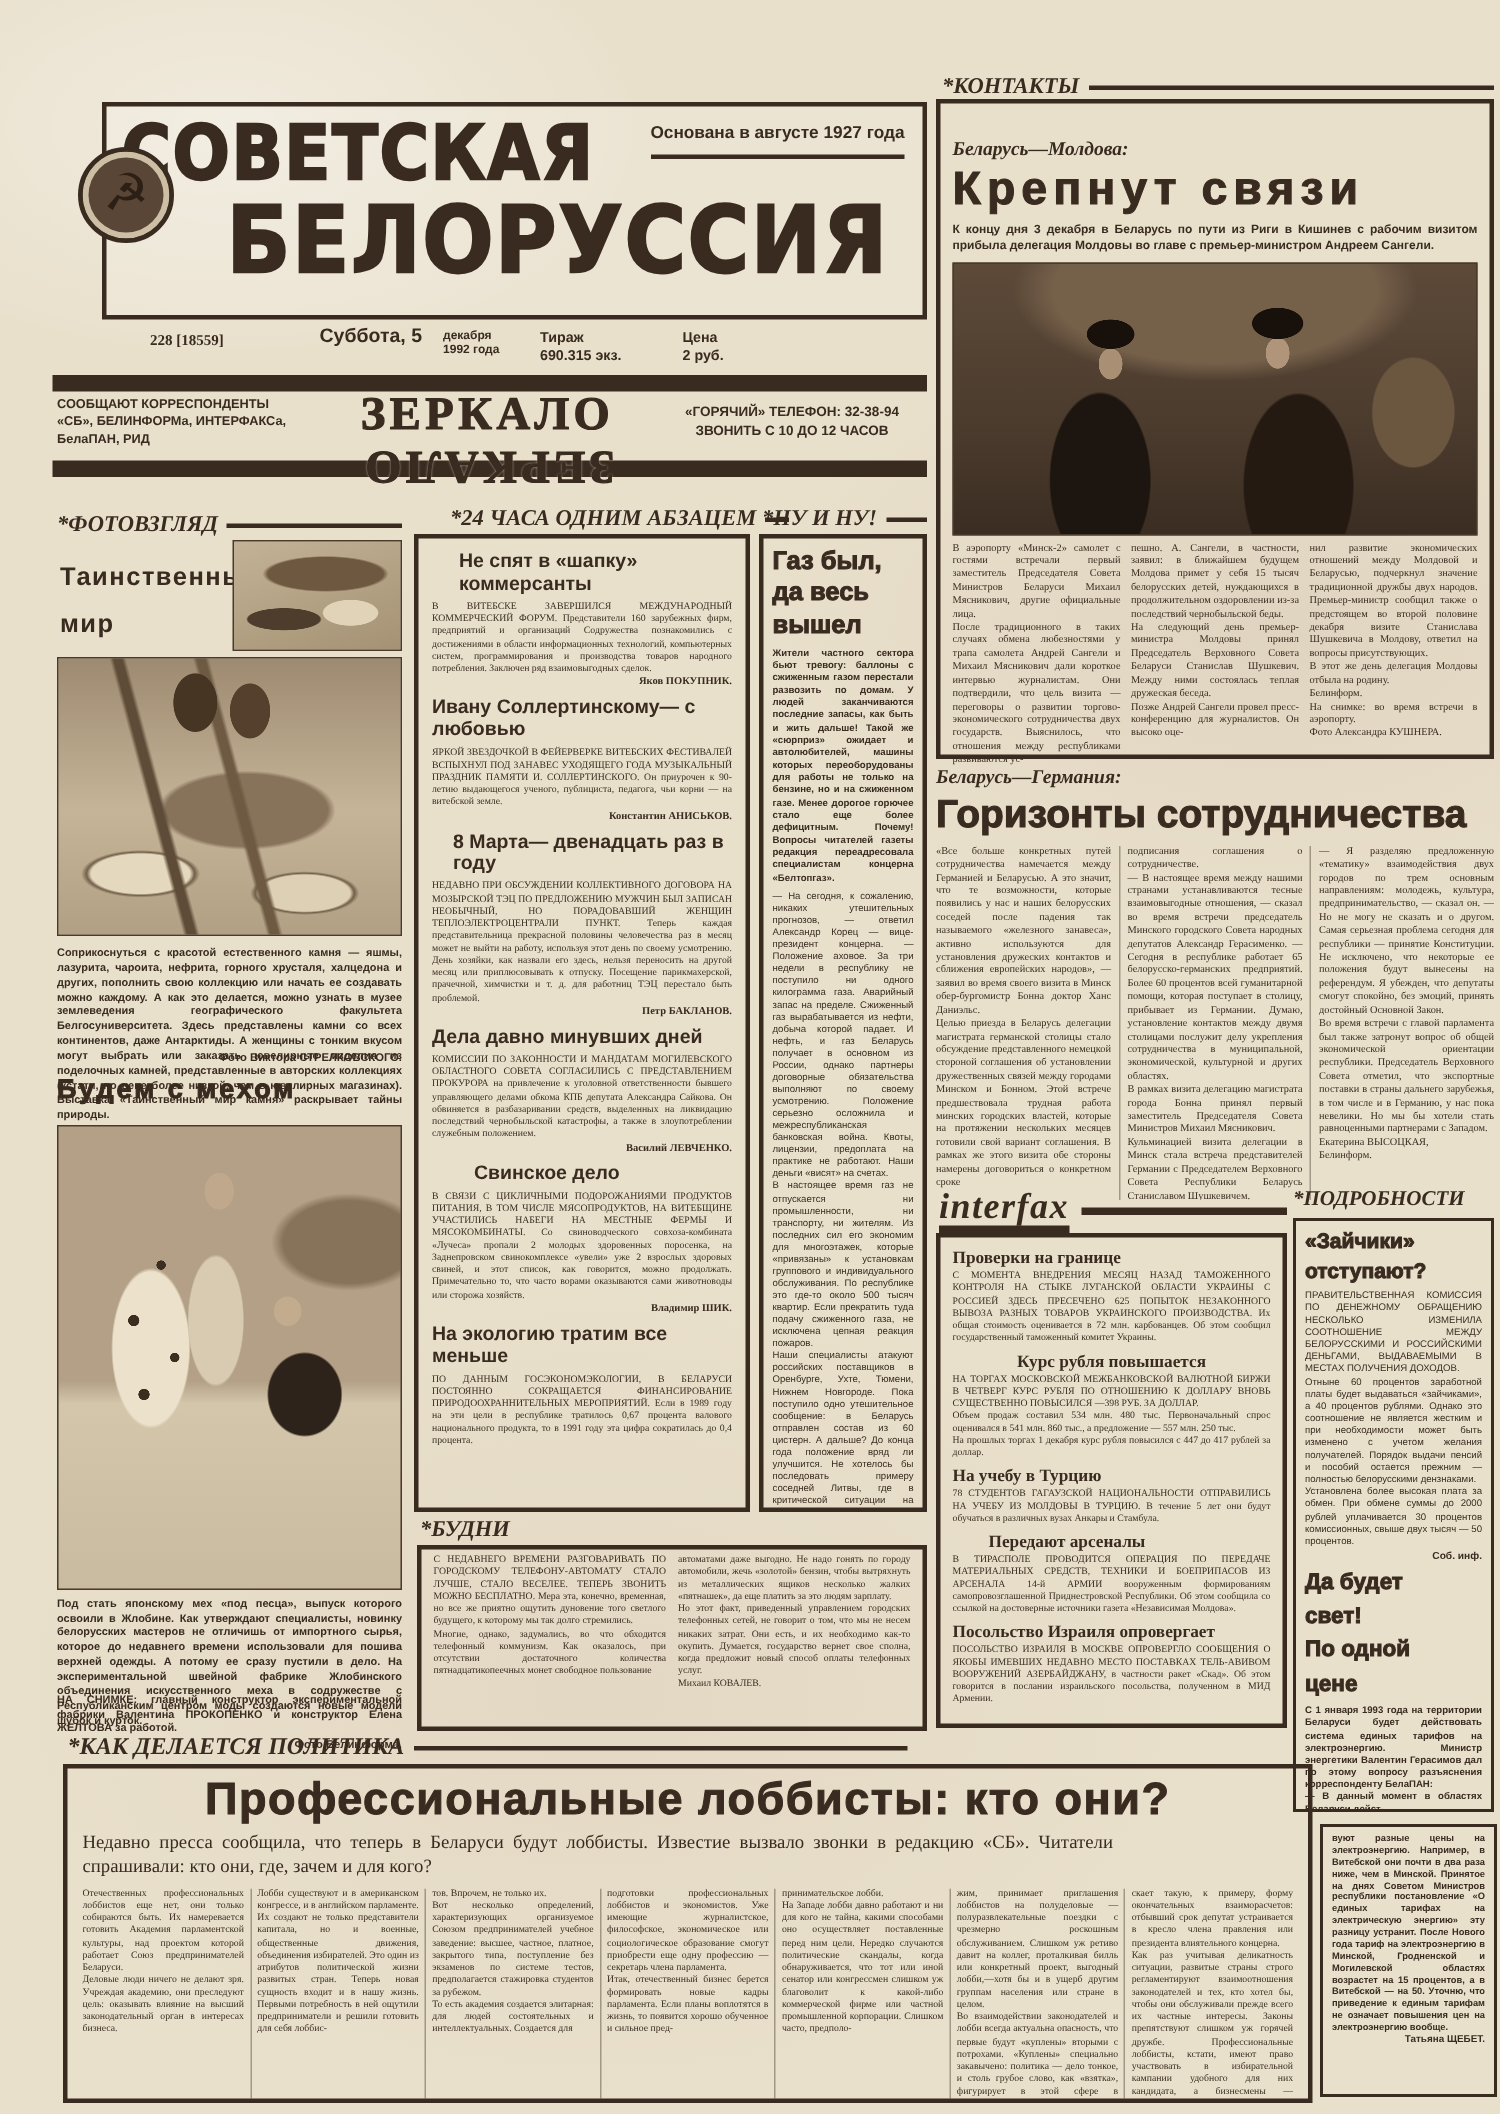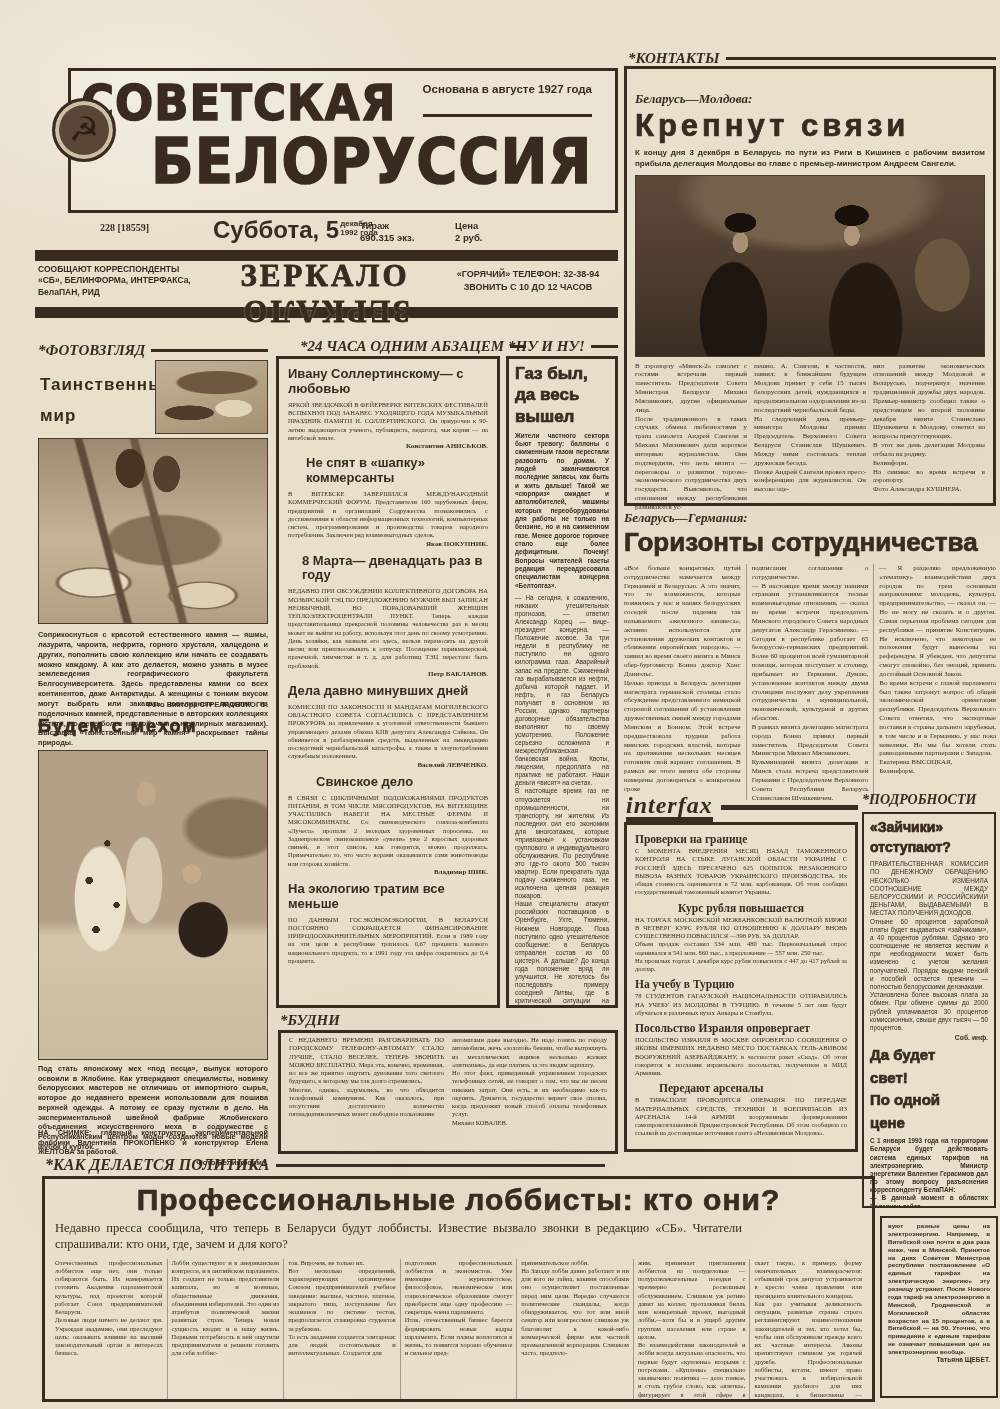--- a/index.html
+++ b/index.html
@@ -22,31 +22,31 @@
   .just { text-align:justify; }
   .sans { font-family:"Liberation Sans", sans-serif; }
   .ink-bar { background:#3a2b20; }
   .box { border:3px solid #3a2b20; }
   .box2 { border:2px solid #3a2b20; }
 
   .kicker { font-style:italic; font-weight:bold; font-size:15px; display:flex; align-items:center; }
   .kicker .rule { flex:1; border-top:3px solid #3a2b20; margin-left:6px; }
 
   .masthead-box { left:68px; top:68px; width:550px; height:145px; border:3px solid #3a2b20; background:rgba(255,255,255,.15); }
-  .founded { position:absolute; right:23px; top:12px; font-weight:bold; font-size:11.5px; font-family:"Liberation Sans",sans-serif; border-bottom:3px solid #3a2b20; padding-bottom:19px; }
+  .founded { position:absolute; right:12px; top:12px; font-weight:bold; font-size:11.5px; font-family:"Liberation Sans",sans-serif; border-bottom:3px solid #3a2b20; padding-bottom:8px; }
   .mast-title { font-family:"DejaVu Sans",sans-serif; font-weight:bold; -webkit-text-stroke:1.4px #3a2b20; letter-spacing:1px; line-height:1; transform-origin:left top; }
   .title1 { position:absolute; left:10px; top:6px; font-size:45px; transform:scaleY(1.12); }
   .title2 { position:absolute; left:80px; top:60px; font-size:56px; transform:scaleY(1.1); }
   .emblem { left:52px; top:98px; width:64px; height:64px; border-radius:50%; background:#5a4636; border:3px solid #3a2b20; display:flex; align-items:center; justify-content:center; box-shadow:inset 0 0 0 4px #cdbfa6; z-index:5; }
   .emblem span { font-size:34px; color:#2c1f16; line-height:1; }
 
   .issue { left:100px; top:222px; font-size:10px; font-weight:bold; }
   .dateline { left:213px; top:216px; display:flex; align-items:flex-start; }
-  .date-big { font-size:24px; font-weight:bold; font-family:"Liberation Sans",sans-serif; }
-  .date-stack { font-size:8px; font-weight:bold; line-height:1.15; margin-left:1px; margin-top:3px; font-family:"Liberation Sans",sans-serif; }
+  .date-big { font-size:13px; font-weight:bold; font-family:"Liberation Sans",sans-serif; }
+  .date-stack { font-size:8px; font-weight:bold; line-height:1.15; margin-left:14px; margin-top:3px; font-family:"Liberation Sans",sans-serif; }
   .tirazh { left:360px; top:220px; font-size:9.5px; font-weight:bold; line-height:1.3; font-family:"Liberation Sans",sans-serif; }
   .price { left:455px; top:220px; font-size:9.5px; font-weight:bold; line-height:1.3; font-family:"Liberation Sans",sans-serif; }
 
   .bar1 { left:35px; top:250px; width:583px; height:11px; }
   .bar2 { left:35px; top:307px; width:583px; height:11px; }
   .correspondents { left:38px; top:264px; width:185px; font-size:8.5px; font-weight:bold; line-height:1.35; font-family:"Liberation Sans",sans-serif; }
   .zerkalo { left:215px; top:258px; width:220px; text-align:center; font-size:31px; font-weight:bold; letter-spacing:3px; font-family:"Liberation Serif",serif; -webkit-text-stroke:.8px #3a2b20; z-index:6; }
   .zerkalo-flip { top:293px; transform:rotate(180deg); text-shadow:0 0 2px #e9e0cc; }
   .hotline { left:438px; top:268px; width:180px; font-size:9px; font-weight:bold; line-height:1.4; text-align:center; font-family:"Liberation Sans",sans-serif; }
 
@@ -199,28 +199,28 @@
   <div class="abs sans just" style="left:38px; top:1064px; width:230px; font-weight:bold; font-size:7.3px; line-height:1.33;">Под стать японскому мех «под песца», выпуск которого освоили в Жлобине. Как утверждают специалисты, новинку белорусских мастеров не отличишь от импортного сырья, которое до недавнего времени использовали для пошива верхней одежды. А потому ее сразу пустили в дело. На экспериментальной швейной фабрике Жлобинского объединения искусственного меха в содружестве с Республиканским центром моды создаются новые модели шубок и курток.</div>
   <div class="abs sans just" style="left:38px; top:1128px; width:230px; font-weight:bold; font-size:7.3px; line-height:1.33;">НА СНИМКЕ: главный конструктор экспериментальной фабрики Валентина ПРОКОПЕНКО и конструктор Елена ЖЕЛТОВА за работой.</div>
   <div class="abs sans sig" style="left:38px; top:1158px; width:230px; font-size:7.5px;">Фото Белинформа.</div>
 
   <div class="abs kicker" style="left:276px; top:338px; width:226px;margin-left:24px;">
     <span>*24 ЧАСА ОДНИМ АБЗАЦЕМ</span>
       <span class="rule"></span>
   </div>
   <div class="abs box" style="left:276px; top:356px; width:224px; height:652px; padding:2px 9px; overflow:hidden;">
     <div>
+      <div class="item-title" style="padding-left:18px;">Не спят в «шапку» коммерсанты</div>
+      <div class="body-xs just pre">В ВИТЕБСКЕ ЗАВЕРШИЛСЯ МЕЖДУНАРОДНЫЙ КОММЕРЧЕСКИЙ ФОРУМ. Представители 160 зарубежных фирм, предприятий и организаций Содружества познакомились с достижениями в области информационных технологий, компьютерных систем, программирования и производства товаров народного потребления. Заключен ряд взаимовыгодных сделок.</div>
+      <div class="sig" style="font-size:7px;">Яков ПОКУПНИК.</div>
+    </div>
+    <div>
       <div class="item-title">Ивану Соллертинскому— с любовью</div>
       <div class="body-xs just pre">ЯРКОЙ ЗВЕЗДОЧКОЙ В ФЕЙЕРВЕРКЕ ВИТЕБСКИХ ФЕСТИВАЛЕЙ ВСПЫХНУЛ ПОД ЗАНАВЕС УХОДЯЩЕГО ГОДА МУЗЫКАЛЬНЫЙ ПРАЗДНИК ПАМЯТИ И. СОЛЛЕРТИНСКОГО. Он приурочен к 90-летию выдающегося ученого, публициста, педагога, чьи корни — на витебской земле.</div>
       <div class="sig" style="font-size:7px;">Константин АНИСЬКОВ.</div>
-    </div>
-    <div>
-      <div class="item-title" style="padding-left:18px;">Не спят в «шапку» коммерсанты</div>
-      <div class="body-xs just pre">В ВИТЕБСКЕ ЗАВЕРШИЛСЯ МЕЖДУНАРОДНЫЙ КОММЕРЧЕСКИЙ ФОРУМ. Представители 160 зарубежных фирм, предприятий и организаций Содружества познакомились с достижениями в области информационных технологий, компьютерных систем, программирования и производства товаров народного потребления. Заключен ряд взаимовыгодных сделок.</div>
-      <div class="sig" style="font-size:7px;">Яков ПОКУПНИК.</div>
     </div>
     <div>
       <div class="item-title" style="padding-left:14px;">8 Марта— двенадцать раз в году</div>
       <div class="body-xs just pre">НЕДАВНО ПРИ ОБСУЖДЕНИИ КОЛЛЕКТИВНОГО ДОГОВОРА НА МОЗЫРСКОЙ ТЭЦ ПО ПРЕДЛОЖЕНИЮ МУЖЧИН БЫЛ ЗАПИСАН НЕОБЫЧНЫЙ, НО ПОРАДОВАВШИЙ ЖЕНЩИН ТЕПЛОЭЛЕКТРОЦЕНТРАЛИ ПУНКТ. Теперь каждая представительница прекрасной половины человечества раз в месяц может не выйти на работу, используя этот день по своему усмотрению. День хозяйки, как назвали его здесь, нельзя переносить на другой месяц или приплюсовывать к отпуску. Посещение парикмахерской, прачечной, химчистки и т. д. для работниц ТЭЦ перестало быть проблемой.</div>
       <div class="sig" style="font-size:7px;">Петр БАКЛАНОВ.</div>
     </div>
     <div>
       <div class="item-title">Дела давно минувших дней</div>
       <div class="body-xs just pre">КОМИССИИ ПО ЗАКОННОСТИ И МАНДАТАМ МОГИЛЕВСКОГО ОБЛАСТНОГО СОВЕТА СОГЛАСИЛИСЬ С ПРЕДСТАВЛЕНИЕМ ПРОКУРОРА на привлечение к уголовной ответственности бывшего управляющего делами обкома КПБ депутата Александра Сайкова. Он обвиняется в разбазаривании средств, выделенных на ликвидацию последствий чернобыльской катастрофы, а также в злоупотреблении служебным положением.</div>
       <div class="sig" style="font-size:7px;">Василий ЛЕВЧЕНКО.</div>
@@ -264,26 +264,26 @@
       <div class="if-title" style="text-align:center;">Курс рубля повышается</div>
       <div class="body-xs just pre">НА ТОРГАХ МОСКОВСКОЙ МЕЖБАНКОВСКОЙ ВАЛЮТНОЙ БИРЖИ В ЧЕТВЕРГ КУРС РУБЛЯ ПО ОТНОШЕНИЮ К ДОЛЛАРУ ВНОВЬ СУЩЕСТВЕННО ПОВЫСИЛСЯ —398 РУБ. ЗА ДОЛЛАР.
 Объем продаж составил 534 млн. 480 тыс. Первоначальный спрос оценивался в 541 млн. 860 тыс., а предложение — 557 млн. 250 тыс.
 На прошлых торгах 1 декабря курс рубля повысился с 447 до 417 рублей за доллар.</div>
     </div>
     <div>
       <div class="if-title">На учебу в Турцию</div>
       <div class="body-xs just pre">78 СТУДЕНТОВ ГАГАУЗСКОЙ НАЦИОНАЛЬНОСТИ ОТПРАВИЛИСЬ НА УЧЕБУ ИЗ МОЛДОВЫ В ТУРЦИЮ. В течение 5 лет они будут обучаться в различных вузах Анкары и Стамбула.</div>
     </div>
     <div>
+      <div class="if-title" style="padding-left:24px;">Передают арсеналы</div>
+      <div class="body-xs just pre">В ТИРАСПОЛЕ ПРОВОДИТСЯ ОПЕРАЦИЯ ПО ПЕРЕДАЧЕ МАТЕРИАЛЬНЫХ СРЕДСТВ, ТЕХНИКИ И БОЕПРИПАСОВ ИЗ АРСЕНАЛА 14-й АРМИИ вооруженным формированиям самопровозглашенной Приднестровской Республики. Об этом сообщила со ссылкой на достоверные источники газета «Независимая Молдова».</div>
+    </div>
+    <div>
       <div class="if-title">Посольство Израиля опровергает</div>
       <div class="body-xs just pre">ПОСОЛЬСТВО ИЗРАИЛЯ В МОСКВЕ ОПРОВЕРГЛО СООБЩЕНИЯ О ЯКОБЫ ИМЕВШИХ НЕДАВНО МЕСТО ПОСТАВКАХ ТЕЛЬ-АВИВОМ ВООРУЖЕНИЙ АЗЕРБАЙДЖАНУ, в частности ракет «Скад». Об этом говорится в послании израильского посольства, полученном в МИД Армении.</div>
-    </div>
-    <div>
-      <div class="if-title" style="padding-left:24px;">Передают арсеналы</div>
-      <div class="body-xs just pre">В ТИРАСПОЛЕ ПРОВОДИТСЯ ОПЕРАЦИЯ ПО ПЕРЕДАЧЕ МАТЕРИАЛЬНЫХ СРЕДСТВ, ТЕХНИКИ И БОЕПРИПАСОВ ИЗ АРСЕНАЛА 14-й АРМИИ вооруженным формированиям самопровозглашенной Приднестровской Республики. Об этом сообщила со ссылкой на достоверные источники газета «Независимая Молдова».</div>
     </div>
   </div>
 
   <div class="abs kicker" style="left:862px; top:792px; width:134px; font-size:14px;">
     <span>*ПОДРОБНОСТИ</span>
   </div>
   <div class="abs box2" style="left:862px; top:812px; width:134px; height:396px; padding:4px 6px; overflow:hidden;">
     <div class="headline-xl pre" style="font-size:14px; line-height:1.4;">«Зайчики»
 отступают?</div>
     <div class="sans just pre" style="font-size:6.4px; line-height:1.28; margin-top:3px;">ПРАВИТЕЛЬСТВЕННАЯ КОМИССИЯ ПО ДЕНЕЖНОМУ ОБРАЩЕНИЮ НЕСКОЛЬКО ИЗМЕНИЛА СООТНОШЕНИЕ МЕЖДУ БЕЛОРУССКИМИ И РОССИЙСКИМИ ДЕНЬГАМИ, ВЫДАВАЕМЫМИ В МЕСТАХ ПОЛУЧЕНИЯ ДОХОДОВ.

